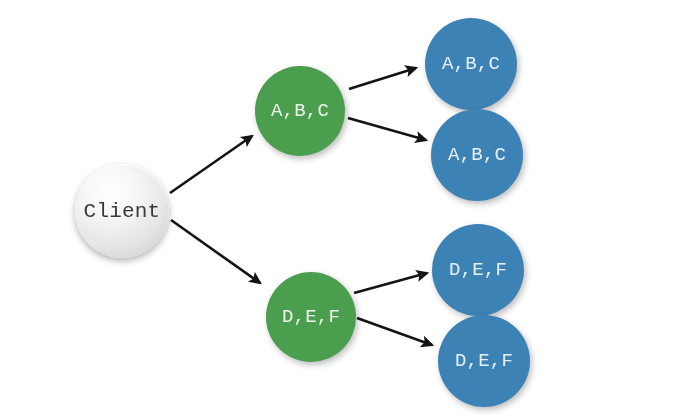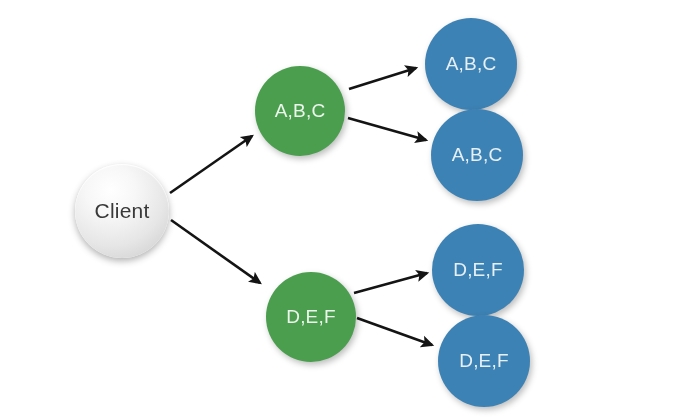--- a/index.html
+++ b/index.html
@@ -29,21 +29,21 @@
   .node {
     position: absolute;
     border-radius: 50%;
     display: flex;
     align-items: center;
     justify-content: center;
     box-sizing: border-box;
     user-select: none;
   }
   .node-label {
-    font-family: Liberation Sans, sans-serif;
+    font-family: Liberation Mono, monospace;
     white-space: nowrap;
     letter-spacing: 0.2px;
   }
   
   .node-client {
     background: radial-gradient(circle at 38% 28%,
                 #ffffff 0%,
                 #f7f7f7 28%,
                 #e6e6e6 62%,
                 #d2d2d2 88%,

